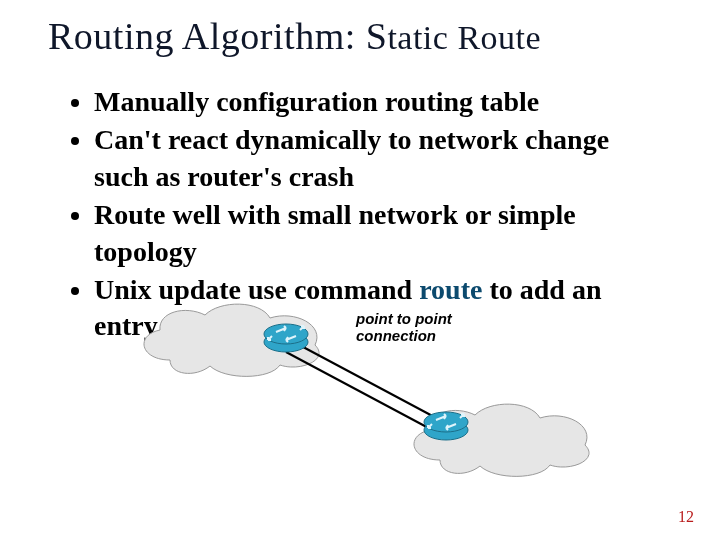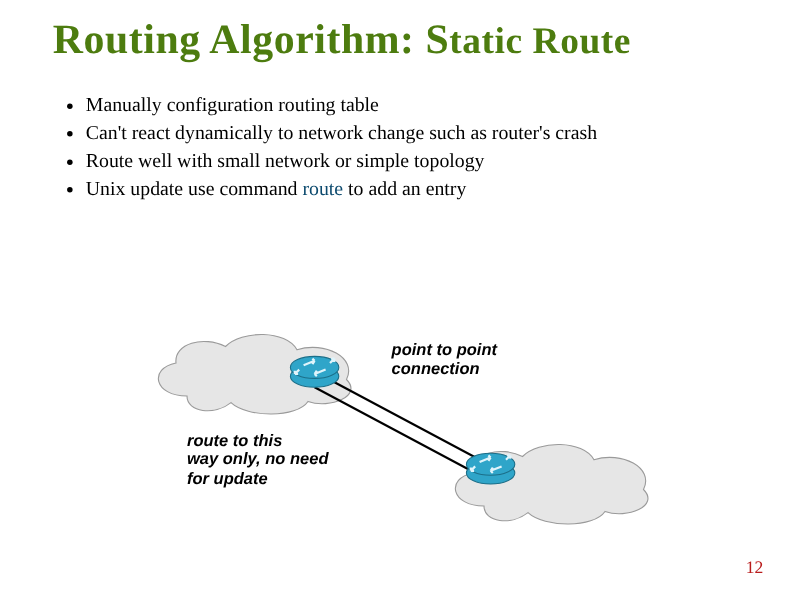--- a/index.html
+++ b/index.html
@@ -13,34 +13,35 @@
     overflow: hidden;
   }
   .slide {
     padding: 14px 48px 0 48px;
     box-sizing: border-box;
     height: 100%;
     position: relative;
   }
   .title {
     font-size: 38px;
-    font-weight: bold;
-    color: #4d7c0f;
+    font-weight: normal;
+    color: #0f172a;
     margin: 0 0 26px 0;
     letter-spacing: 0.5px;
   }
   .title .t-main { }
   .title .t-s    { font-size: 38px; }
   .title .t-rest { font-size: 34px; }
   ul.bullets {
-    margin: 0;
+    margin: 16px;
     padding-left: 30px;
-    font-size: 18px;
+    font-size: 28px;
     color: #000;
     line-height: 1.3;
+    font-weight: bold;
   }
   ul.bullets li { margin-bottom: 2px; }
   .cmd { color: #0c4a6e; }
 
   .diagram {
     position: absolute;
     left: 130px;
     top: 300px;
     width: 520px;
     height: 190px;
@@ -130,21 +131,16 @@
       <path class="arrow" d="M34 16 L24 20 M24 20 L26 17 M24 20 L26 22"></path>
       <path class="arrow" d="M10 16 L6 20 M6 20 L9 20 M6 20 L6 17"></path>
       <path class="arrow" d="M38 10 L42 6 M42 6 L39 6 M42 6 L42 9"></path>
     </svg>
 
     <div class="label" style="left:226px; top:10px;">
       <span>point to point</span><br>
       <span>connection</span>
     </div>
 
-    <div class="label" style="left:40px; top:92px;">
-      <span>route to this</span><br>
-      <span>way only, no need</span><br>
-      <span>for update</span>
-    </div>
   </div>
 
   <div class="pagenum">12</div>
 </div>
 
 </body></html>

